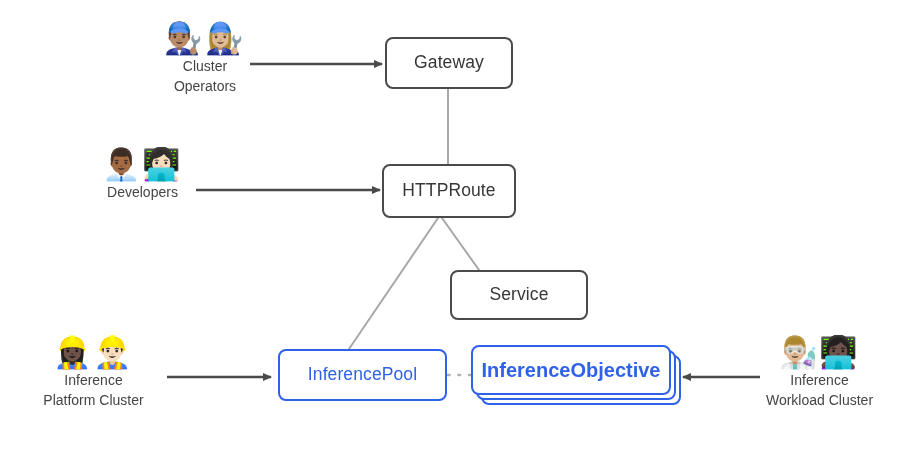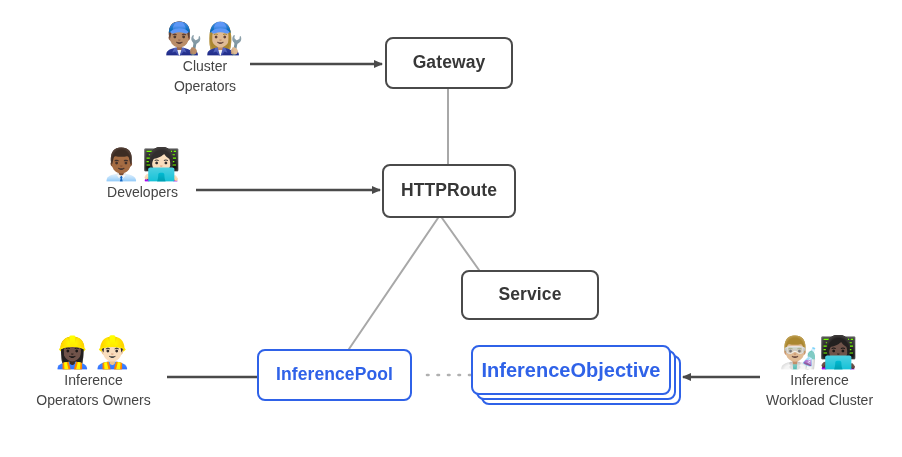--- a/index.html
+++ b/index.html
@@ -33,21 +33,21 @@
     box-sizing: border-box;
     display: flex;
     align-items: center;
     justify-content: center;
     border-radius: 8px;
     background: #ffffff;
     text-align: center;
     z-index: 3;
   }
   .node .node-label {
-    font-weight: bold;
+    font-weight: normal;
     letter-spacing: 0.1px;
     line-height: 1.1;
   }
   .node.dark {
     border: 2.2px solid #4a4a4a;
   }
   .node.dark .node-label {
     color: #373737;
     font-size: 17.5px;
   }
@@ -131,25 +131,25 @@
   </svg>
 
   <div class="node dark" style="left:385px; top:37px; width:128px; height:52px;">
     <span class="node-label">Gateway</span>
   </div>
 
   <div class="node dark" style="left:382px; top:164px; width:134px; height:54px;">
     <span class="node-label">HTTPRoute</span>
   </div>
 
-  <div class="node dark" style="left:450px; top:270px; width:138px; height:50px;margin-left:11px;">
+  <div class="node dark" style="left:450px; top:270px; width:138px; height:50px;">
     <span class="node-label">Service</span>
   </div>
 
-  <div class="node blue" style="left:257px; top:349px; width:155px; height:52px;">
+  <div class="node blue" style="left:278px; top:349px; width:169px; height:52px;">
     <span class="node-label">InferencePool</span>
   </div>
 
   <div class="stack" style="left:471px; top:345px; width:212px; height:62px;">
     <div class="card c3" style="width:200px; height:50px;"></div>
     <div class="card c2" style="width:200px; height:50px;"></div>
     <div class="card c1" style="width:200px; height:50px;">
       <span class="node-label">InferenceObjective</span>
     </div>
   </div>
@@ -161,21 +161,21 @@
   </div>
 
   <div class="actor" style="left:65px; top:148px; width:155px;">
     <div class="emoji">👨🏾‍💼👩🏻‍💻</div>
     <div class="caption">Developers</div>
   </div>
 
   <div class="actor" style="left:16px; top:336px; width:155px;">
     <div class="emoji">👷🏿‍♀️👷🏻‍♂️</div>
     <div class="caption">Inference</div>
-    <div class="caption">Operators Owners</div>
+    <div class="caption">Platform Cluster</div>
   </div>
 
   <div class="actor" style="left:742px; top:336px; width:155px;">
     <div class="emoji">👨🏼‍🔬👩🏿‍💻</div>
     <div class="caption">Inference</div>
     <div class="caption">Workload Cluster</div>
   </div>
 
 </div>
 

